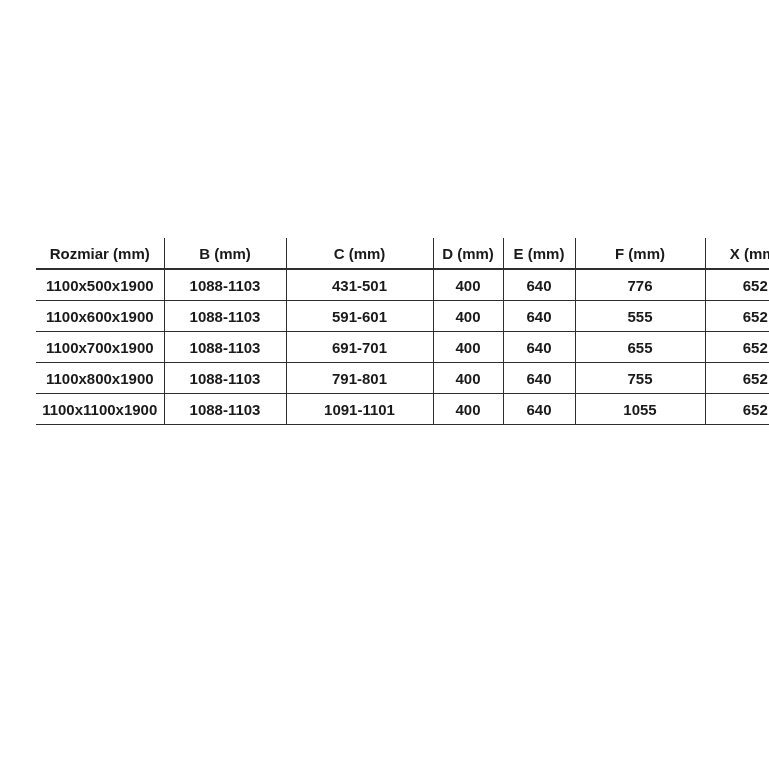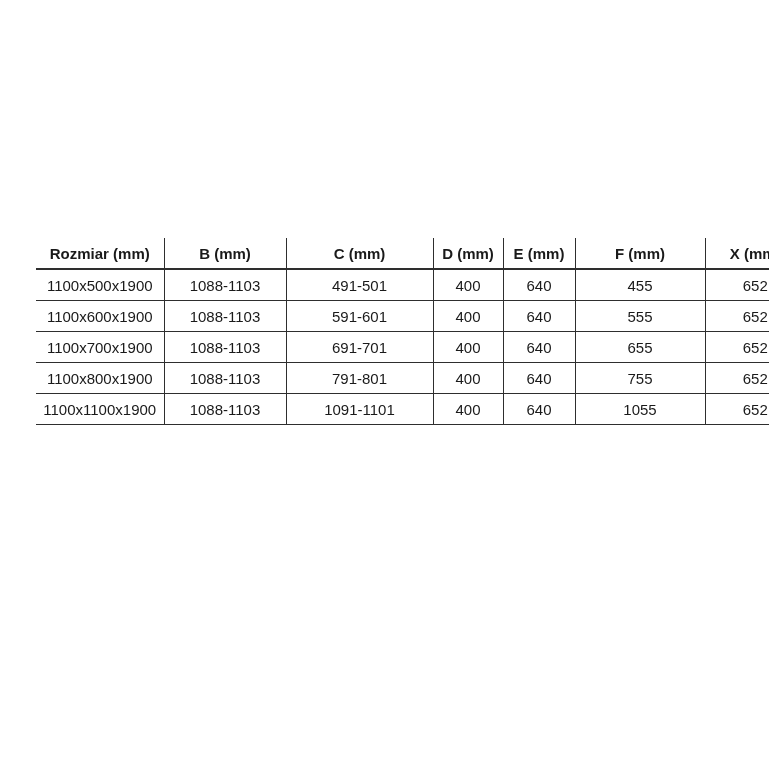--- a/index.html
+++ b/index.html
@@ -32,21 +32,21 @@
     font-size: 15px;
     color: #1a1a1a;
     overflow: hidden;
     white-space: nowrap;
   }
   .spec-table th {
     font-weight: bold;
     border-bottom: 2px solid #2e2e2e;
   }
   .spec-table td {
-    font-weight: normal;
+    font-weight: bold;
     border-bottom: 1.5px solid #2e2e2e;
   }
   .spec-table th + th,
   .spec-table td + td {
     border-left: 1.5px solid #2e2e2e;
   }
 </style>
 </head>
 <body>
 
@@ -68,24 +68,24 @@
       <th>D (mm)</th>
       <th>E (mm)</th>
       <th>F (mm)</th>
       <th>X (mm)</th>
     </tr>
   </thead>
   <tbody>
     <tr>
       <td>1100x500x1900</td>
       <td>1088-1103</td>
-      <td>491-501</td>
+      <td>431-501</td>
       <td>400</td>
       <td>640</td>
-      <td>455</td>
+      <td>776</td>
       <td>652</td>
     </tr>
     <tr>
       <td>1100x600x1900</td>
       <td>1088-1103</td>
       <td>591-601</td>
       <td>400</td>
       <td>640</td>
       <td>555</td>
       <td>652</td>

